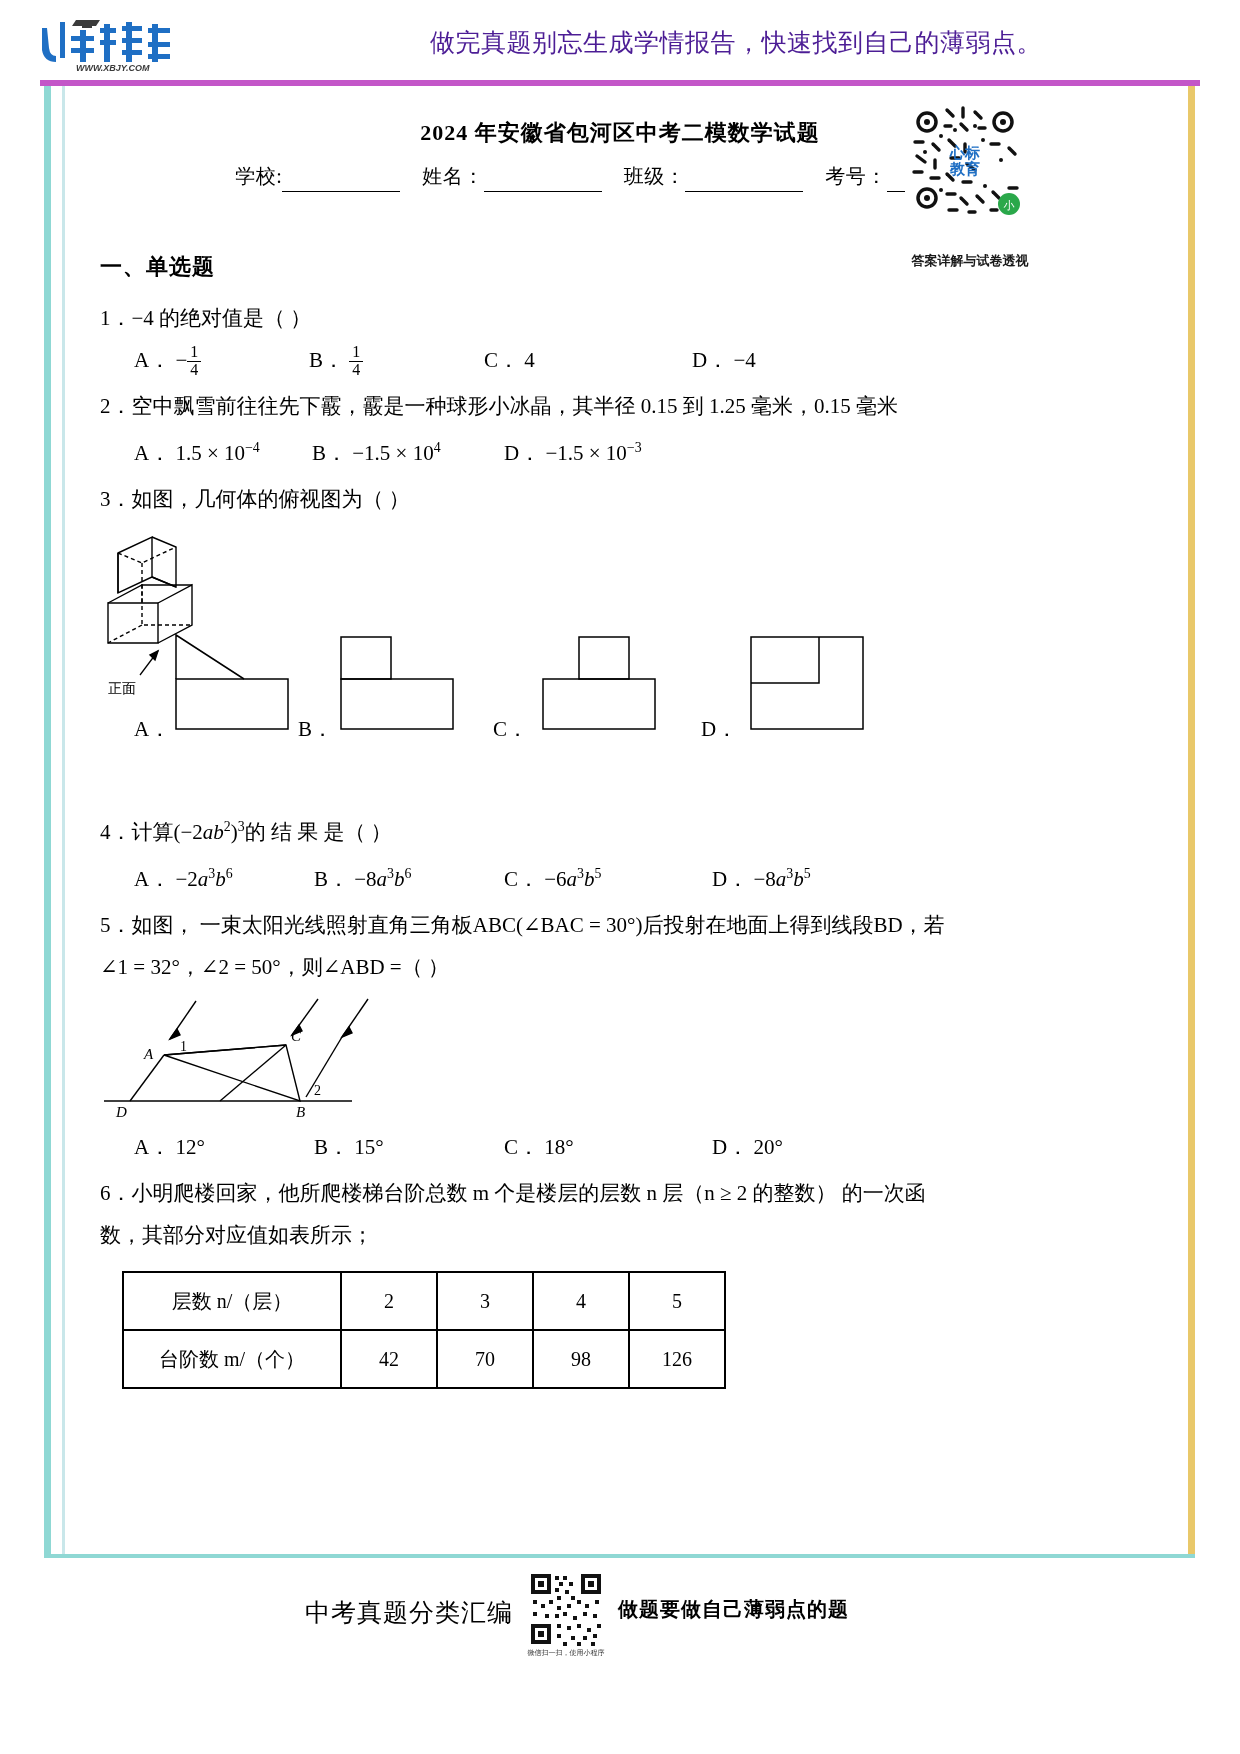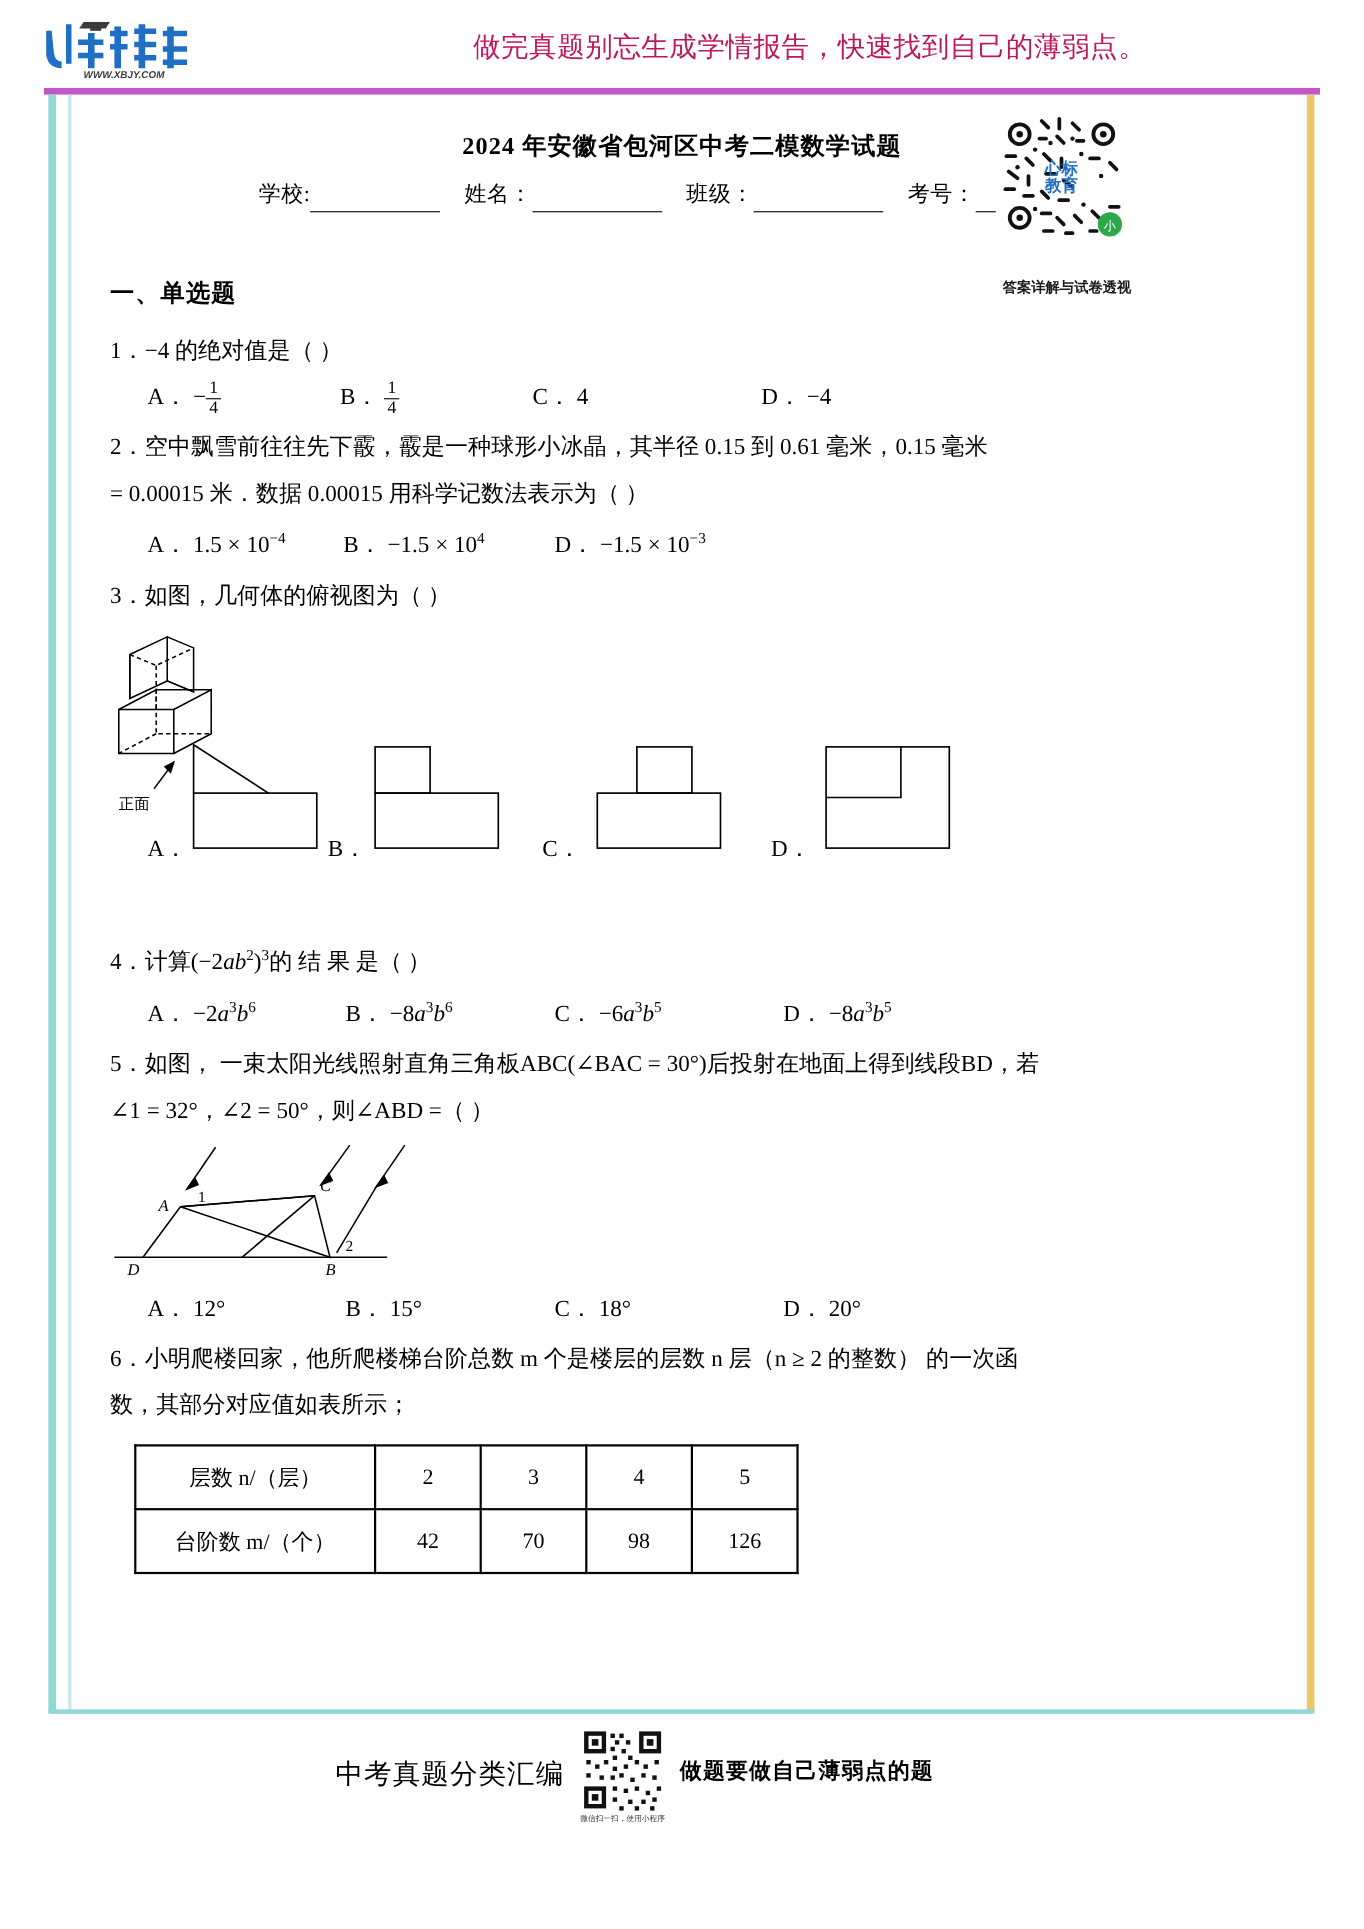--- a/index.html
+++ b/index.html
@@ -10,21 +10,21 @@
     color:#000;
     position:relative;
     overflow:hidden;
   }
   
   #top-band{position:absolute;left:0;top:0;width:1240px;height:84px;}
   #logo{position:absolute;left:38px;top:18px;width:160px;height:56px;}
   #logo svg{display:block;}
   #header-slogan{
     position:absolute;left:430px;top:26px;width:800px;
-    font-size:25px;letter-spacing:0.5px;color:#be185d;
+    font-size:25px;letter-spacing:0.5px;color:#4c1d95;
     font-family:"Liberation Serif","DejaVu Serif",serif;
     white-space:nowrap;
   }
   
   #purple-rule{position:absolute;left:40px;top:80px;width:1160px;height:6px;background:#c356c8;}
   #left-teal{position:absolute;left:44px;top:86px;width:7px;height:1470px;background:#8fd8d4;}
   #left-teal2{position:absolute;left:62px;top:86px;width:3px;height:1470px;background:#c9e7ea;}
   #right-gold{position:absolute;left:1188px;top:86px;width:7px;height:1470px;background:#e9c86a;}
   #bottom-rule{position:absolute;left:44px;top:1554px;width:1151px;height:4px;background:#8fd8d4;}
 
@@ -227,23 +227,22 @@
       <span>C．</span>
       <span>4</span>
     </span>
     <span class="opt w4">
       <span>D．</span>
       <span>−4</span>
     </span>
   </div>
 
   <div class="q q-stem">
-    <span>2．</span><span>空中飘雪前往往先下霰，霰是一种球形小冰晶，其半径 0.15 到 0.61 毫米，0.15 毫米</span>
-  </div>
-  <div class="q q-stem">= 0.00015 米．数据 0.00015 用科学记数法表示为（    ）</div>
+    <span>2．</span><span>空中飘雪前往往先下霰，霰是一种球形小冰晶，其半径 0.15 到 1.25 毫米，0.15 毫米</span>
+  </div>
   <div class="opts">
     <span class="opt" style="width:178px;">
       <span>A．</span>
       1.5 × 10<sup>−4</sup>
     </span>
     <span class="opt" style="width:192px;">
       <span>B．</span>
       −1.5 × 10<sup>4</sup>
     </span>
     <span class="opt w4">

